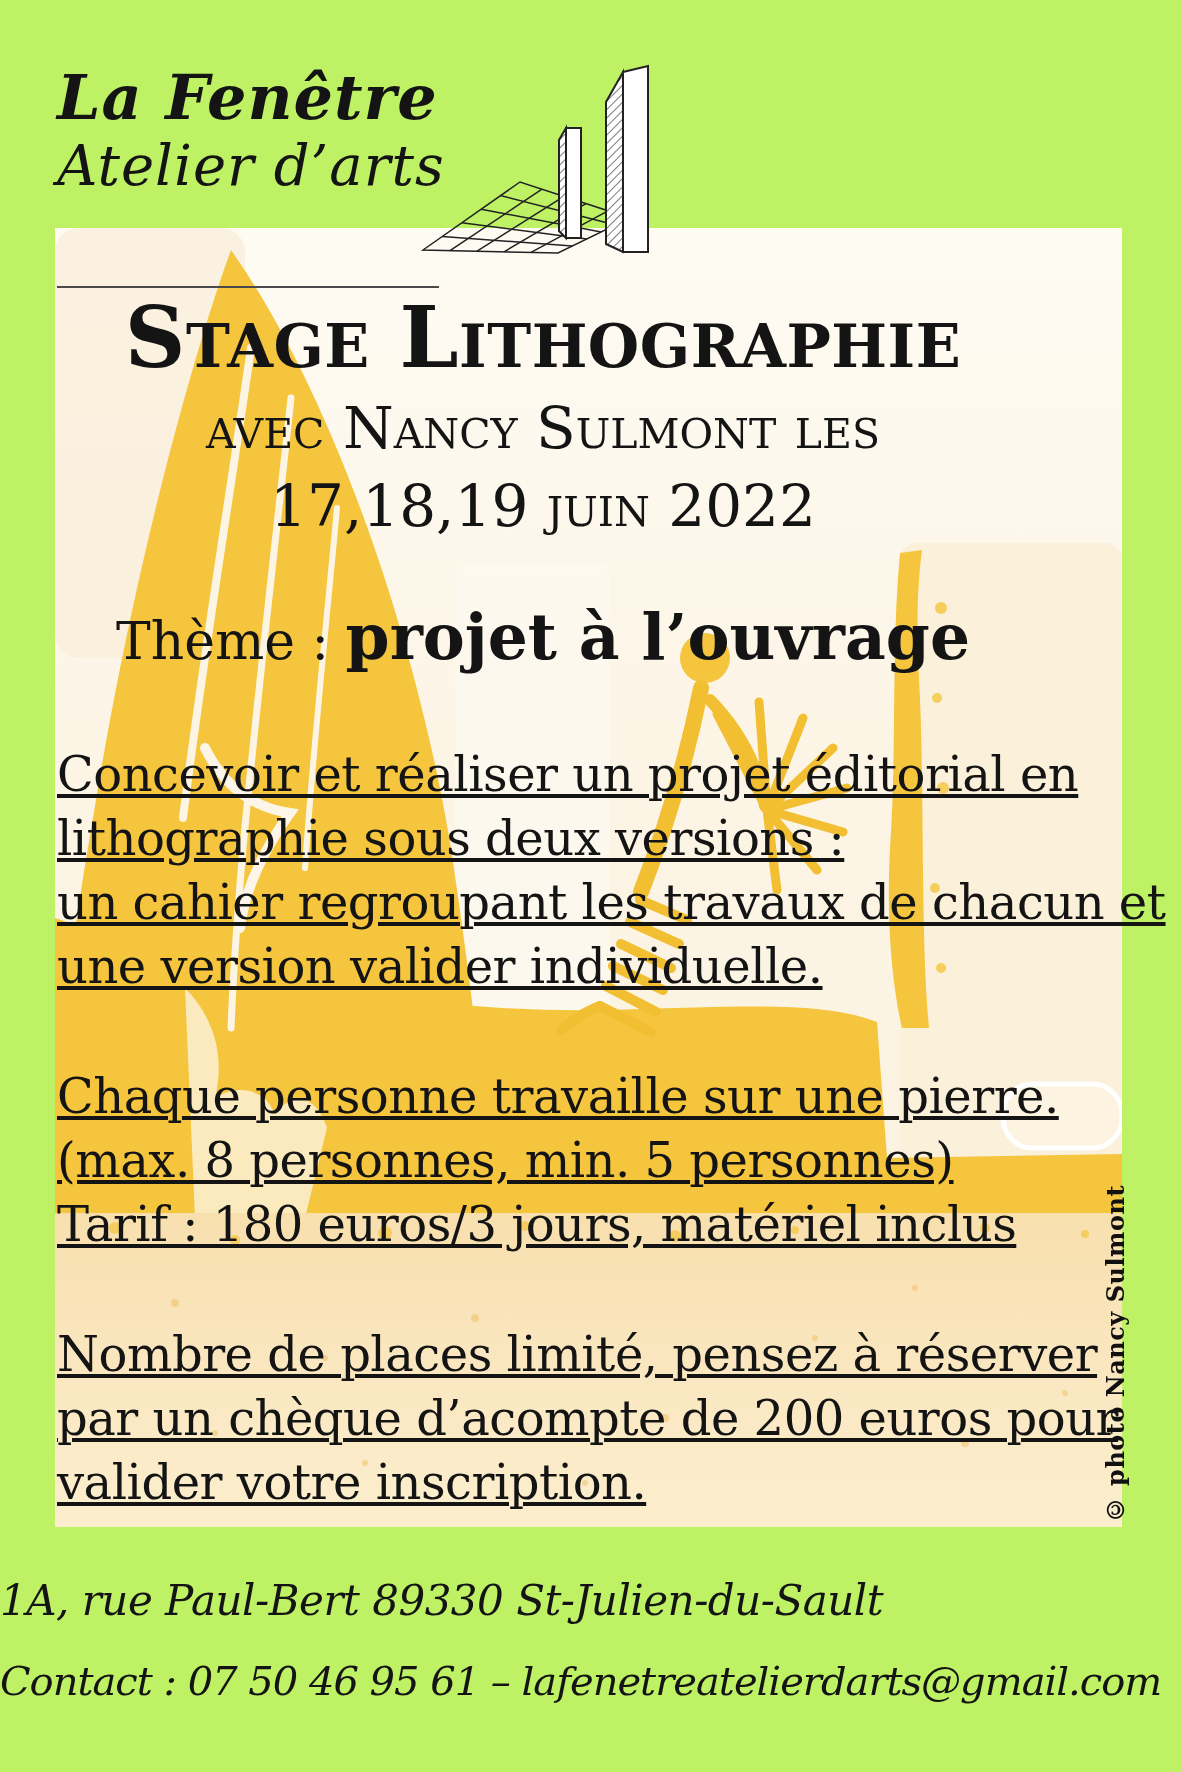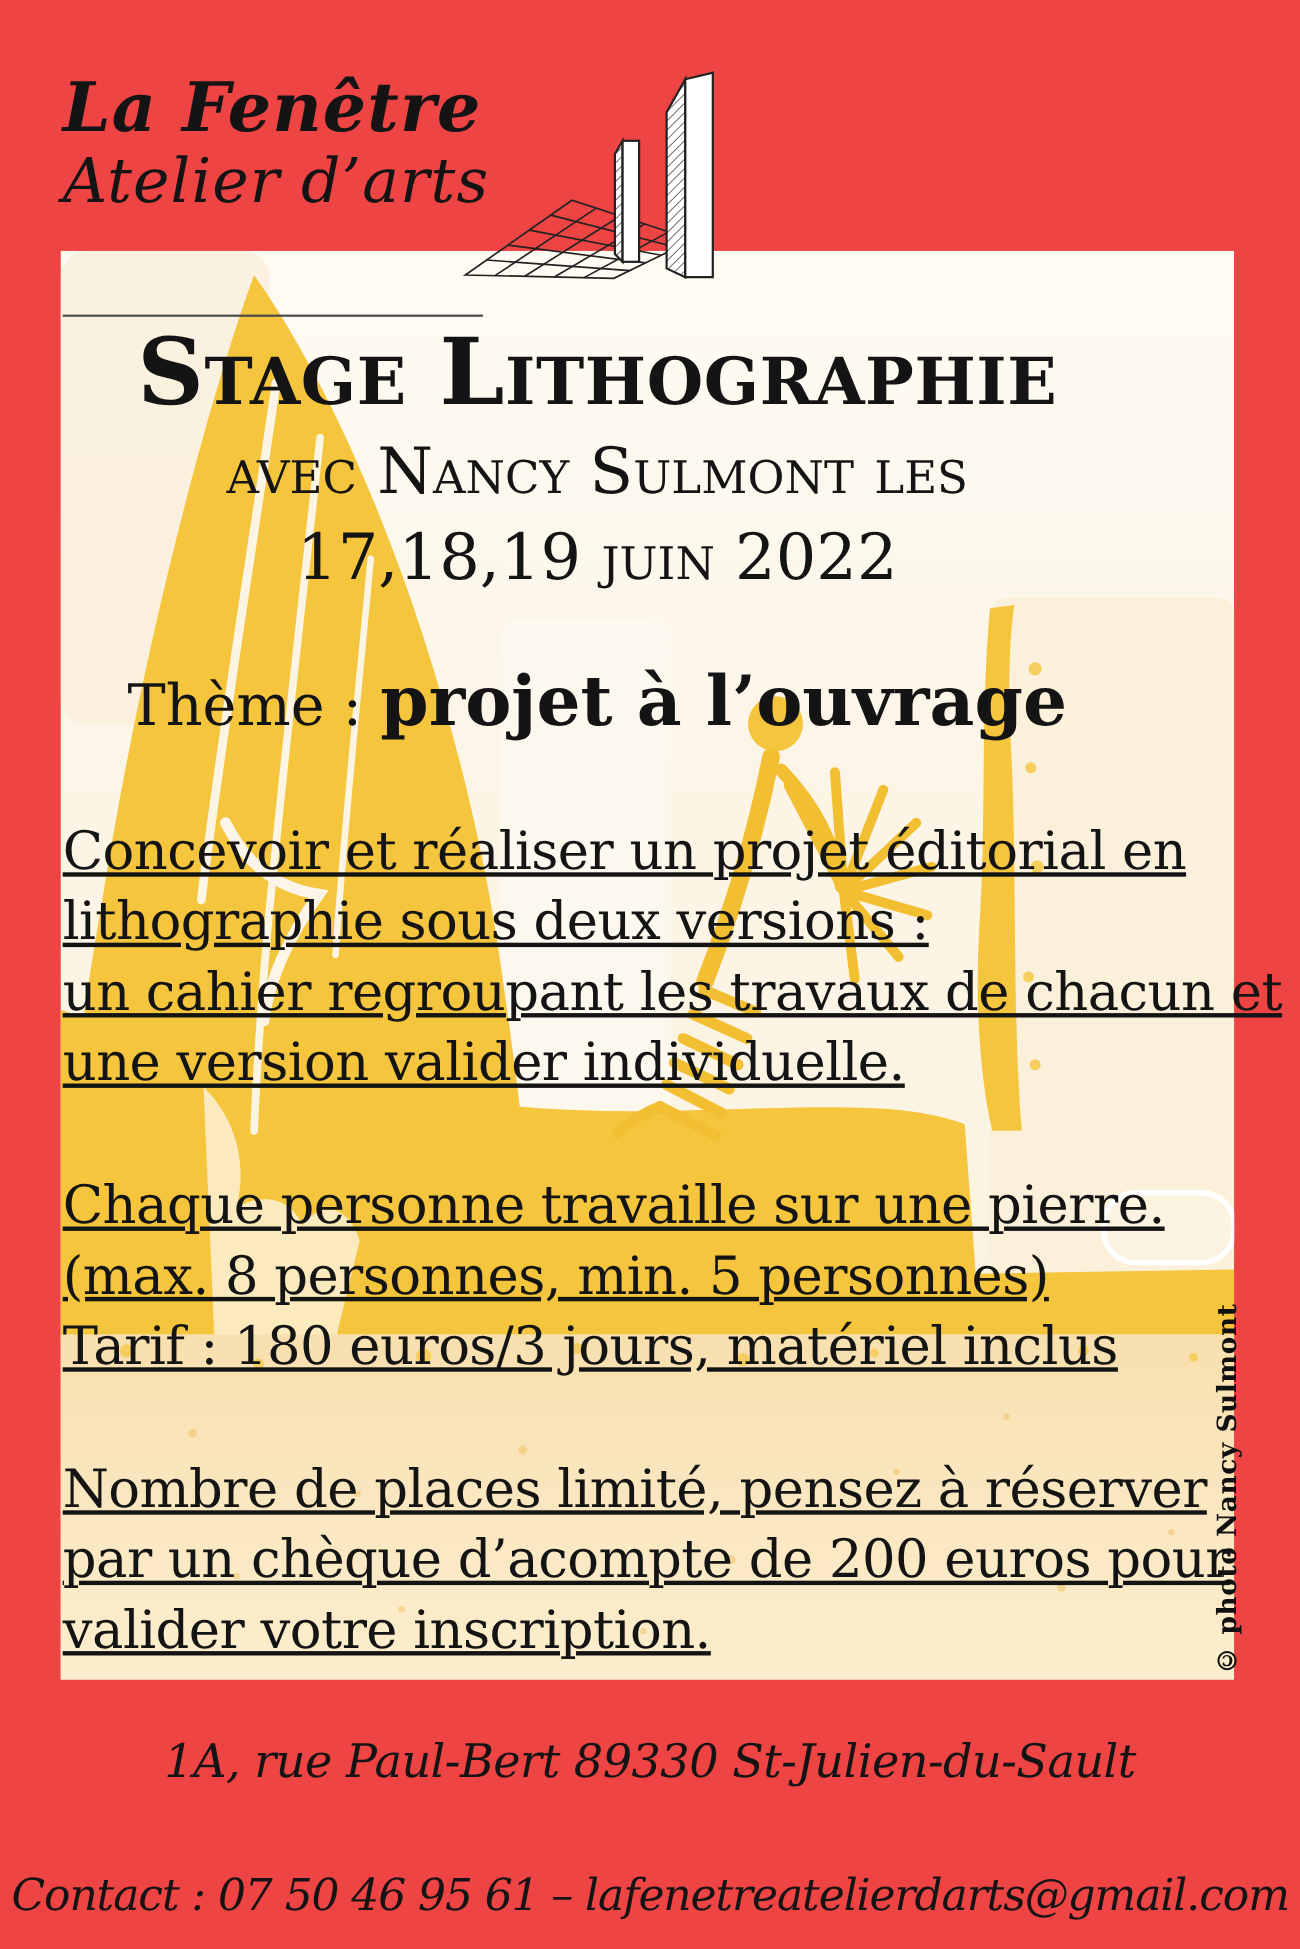--- a/index.html
+++ b/index.html
@@ -1,17 +1,17 @@
 <!DOCTYPE html>
 <html lang="fr"><head>
 <meta charset="utf-8">
 <style>
   html,body { margin:0; padding:0; background:#ffffff; }
   .page {
-    position:relative; width:1182px; height:1772px; background:#ef4444;
+    position:relative; width:1182px; height:1772px; background:#bef264;
     font-family:"DejaVu Serif","Liberation Serif",serif; color:#141414; overflow:hidden;
   }
   .photo-svg { position:absolute; left:55px; top:228px; width:1067px; height:1299px; z-index:1; }
   .fg { position:absolute; z-index:2; }
 
   .logo { left:57px; top:66px; line-height:1.02; font-style:italic; }
   .logo-line1 { font-size:62px; font-weight:700; letter-spacing:1px; }
   .logo-line2 { font-size:56px; font-weight:400; letter-spacing:1px; margin-top:8px; }
   .rule { left:57px; top:286px; width:382px; height:2px; background:#4a4a4a; }
   .logo-graphic { left:418px; top:60px; width:264px; height:198px; }
@@ -28,22 +28,22 @@
   .body-text p { margin:0 0 0 0;text-decoration:underline; }
   .body-text p + p { margin-top:66px; }
   .body-text .line { white-space:nowrap; }
 
   .credit {
     right:52px; bottom:248px; writing-mode:vertical-rl; transform:rotate(180deg);
     font-size:24px; font-weight:700; letter-spacing:0.5px; color:#111;
   }
 
   .footer-address { top:1576px; font-size:42px; font-style:italic; letter-spacing:-0.5px; }
-  .footer-contact { top:1700px; font-size:40px; font-style:italic; letter-spacing:-1px; }
-  .footer-address, .footer-contact { left:0; width:1182px; text-align:center; white-space:nowrap; }
+  .footer-contact { top:1658px; font-size:40px; font-style:italic; letter-spacing:-1px; }
+  .footer-address, .footer-contact { left:0; width:1182px; white-space:nowrap; }
 </style>
 </head>
 <body>
 
 <div class="page">
 
   <svg class="photo-svg" viewBox="0 0 1067 1299" preserveAspectRatio="none" aria-hidden="true">
     <defs>
       <linearGradient id="baseGrad" x1="0" y1="0" x2="0" y2="1">
         <stop offset="0" stop-color="#fefbf3"></stop>

